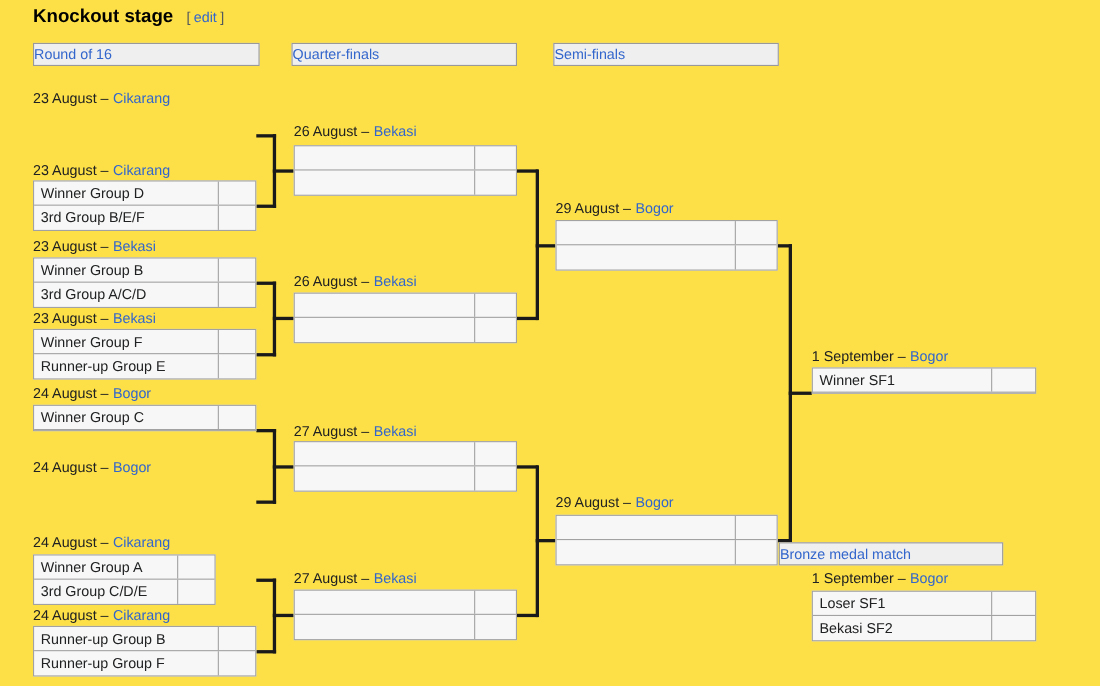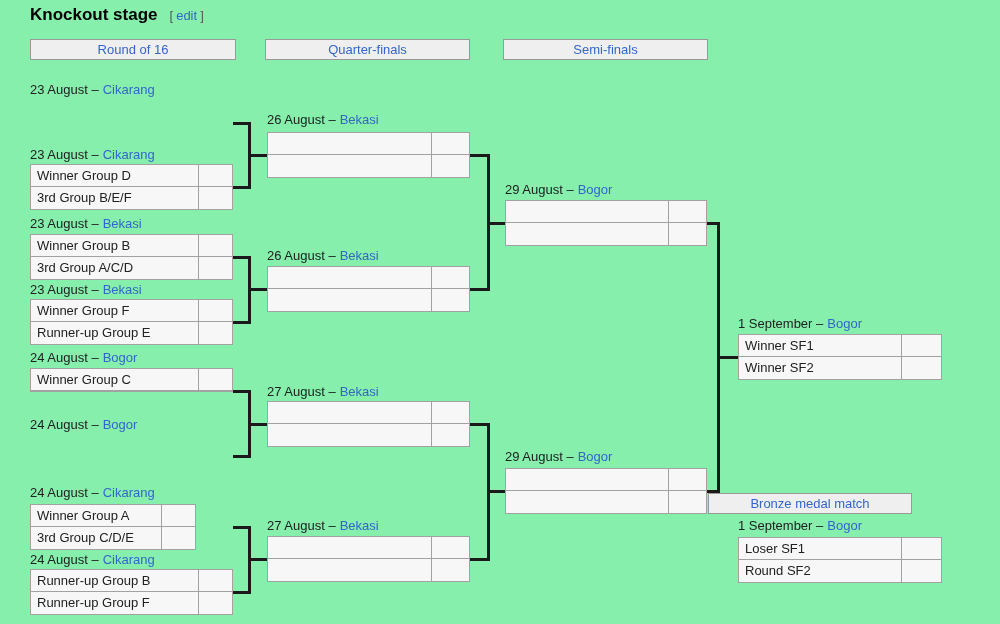--- a/index.html
+++ b/index.html
@@ -2,28 +2,28 @@
 <html style="--link: #3366cc; --text: #202122; --line: #1a1a1a; --cellbg: #f7f7f7; --cellbd: #a2a2a2; --hdrbg: #efefef; --hdrbd: #999999;"><head>
 <meta charset="utf-8">
 <style>
   :root{
     --link:#3366cc; --text:#202122; --line:#1a1a1a;
     --cellbg:#f7f7f7; --cellbd:#a2a2a2; --hdrbg:#efefef; --hdrbd:#999999;
   }
   *{margin:0;padding:0;box-sizing:border-box}
   html,body{background:#fff}
   #stage{
-    position:relative;width:1000px;height:624px;background:#86efac;overflow:hidden;
+    position:relative;width:1000px;height:624px;background:#fde047;overflow:hidden;
     font-family:"Liberation Sans","DejaVu Sans",sans-serif;color:var(--text);
   }
   .title{position:absolute;left:30px;top:5px;font-size:17px;font-weight:bold;color:#000;white-space:nowrap}
   .editsec{font-size:13px;font-weight:normal;margin-left:12px;color:#54595d}
   .editsec a{color:var(--link);text-decoration:none;margin:0 3px}
   .hdr{
-    position:absolute;height:21px;line-height:19px;text-align:center;
+    position:absolute;height:21px;line-height:19px;
     background:var(--hdrbg);border:1px solid var(--hdrbd);
     font-size:13px;color:var(--link);white-space:nowrap;
   }
   .mdate{position:absolute;font-size:13px;line-height:15px;color:var(--text);white-space:nowrap}
   .mdate a{color:var(--link);text-decoration:none;margin-left:4px}
   .mbox{position:absolute;border:1px solid var(--cellbd);background:var(--cellbg)}
   .trow{display:flex;height:22px;line-height:21px}
   .trow.first{border-bottom:1px solid var(--cellbd)}
   .tname{flex:1;padding-left:6px;font-size:13px;color:var(--text);white-space:nowrap;overflow:hidden}
   .tscore{border-left:1px solid var(--cellbd);height:100%}
@@ -220,32 +220,28 @@
         <div class="tscore" style="width:38px"></div>
       </div>
   </div>
 
   <div class="mdate" style="left:738px;top:316px"><span>1 September –</span><a href="#">Bogor</a></div>
   <div class="mbox" style="left:738px;top:334px;width:204px">
     <div class="trow first">
         <div class="tname">Winner SF1</div>
         <div class="tscore" style="width:40px"></div>
       </div>
-    <div class="trow">
-        <div class="tname">Winner SF2</div>
-        <div class="tscore" style="width:40px"></div>
-      </div>
   </div>
 
   <div class="hdr" style="left:708px;top:493px;width:204px">Bronze medal match</div>
   <div class="mdate" style="left:738px;top:518px"><span>1 September –</span><a href="#">Bogor</a></div>
   <div class="mbox" style="left:738px;top:537px;width:204px">
     <div class="trow first">
         <div class="tname">Loser SF1</div>
         <div class="tscore" style="width:40px"></div>
       </div>
     <div class="trow">
-        <div class="tname">Round SF2</div>
+        <div class="tname">Bekasi SF2</div>
         <div class="tscore" style="width:40px"></div>
       </div>
   </div>
 
 </div>
 
 </body></html>

